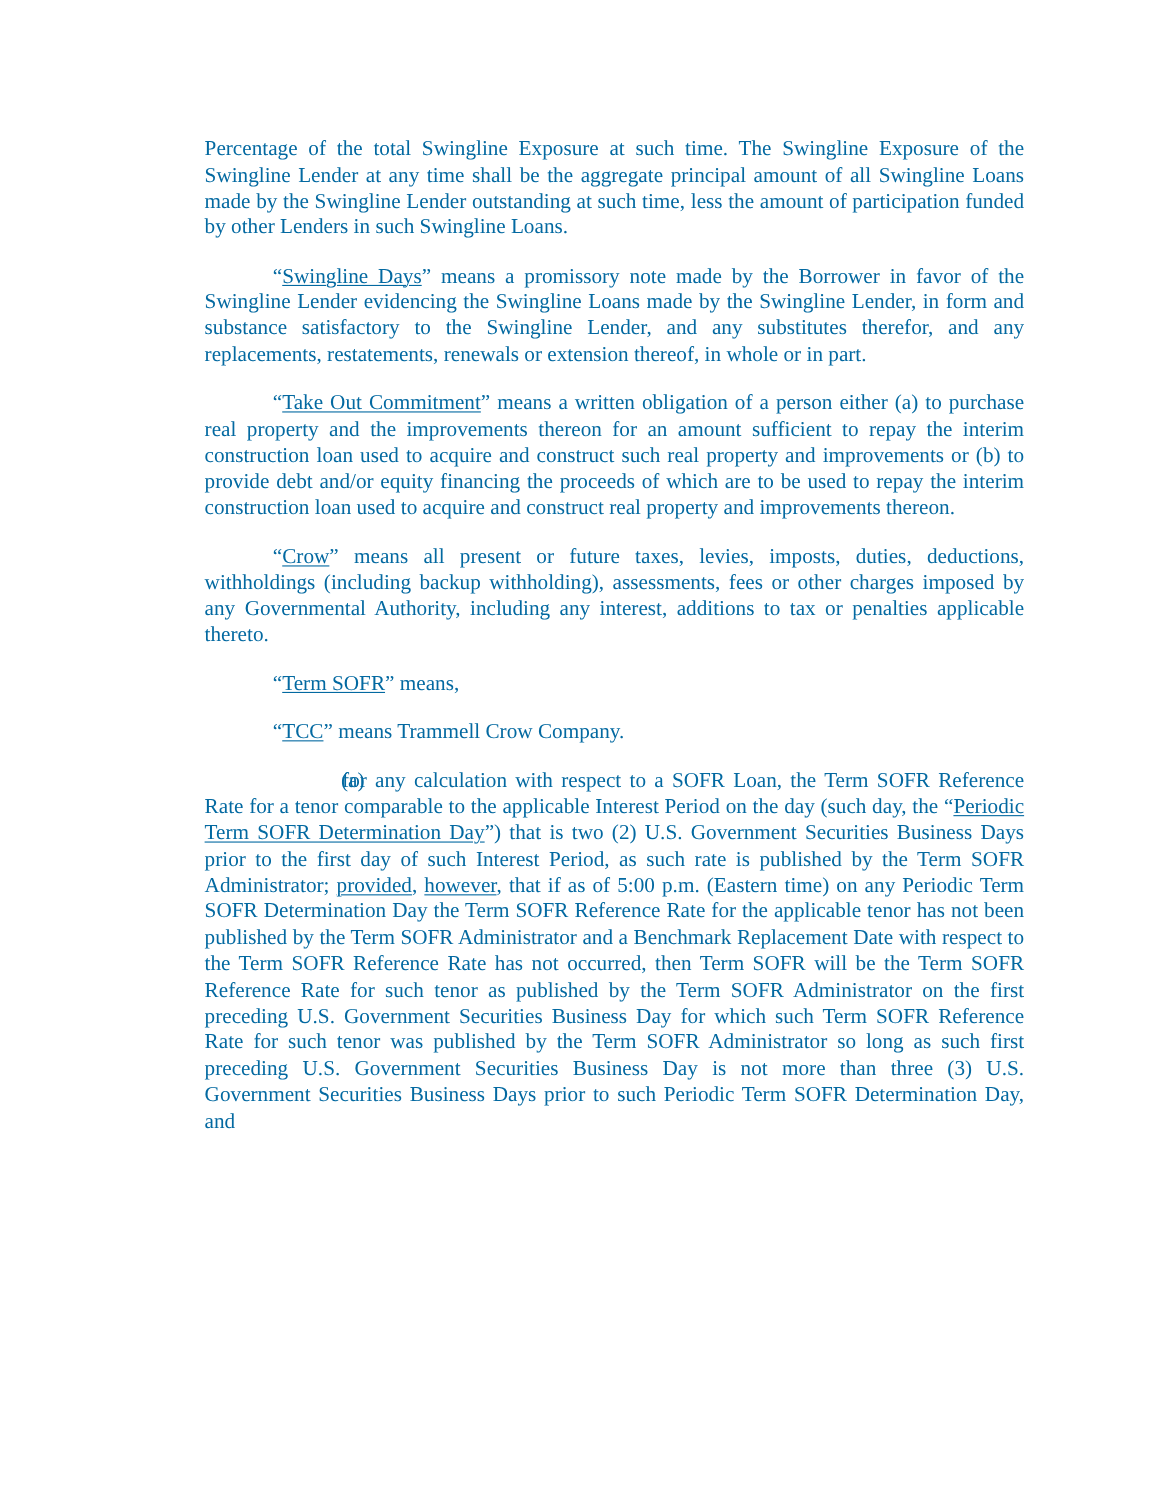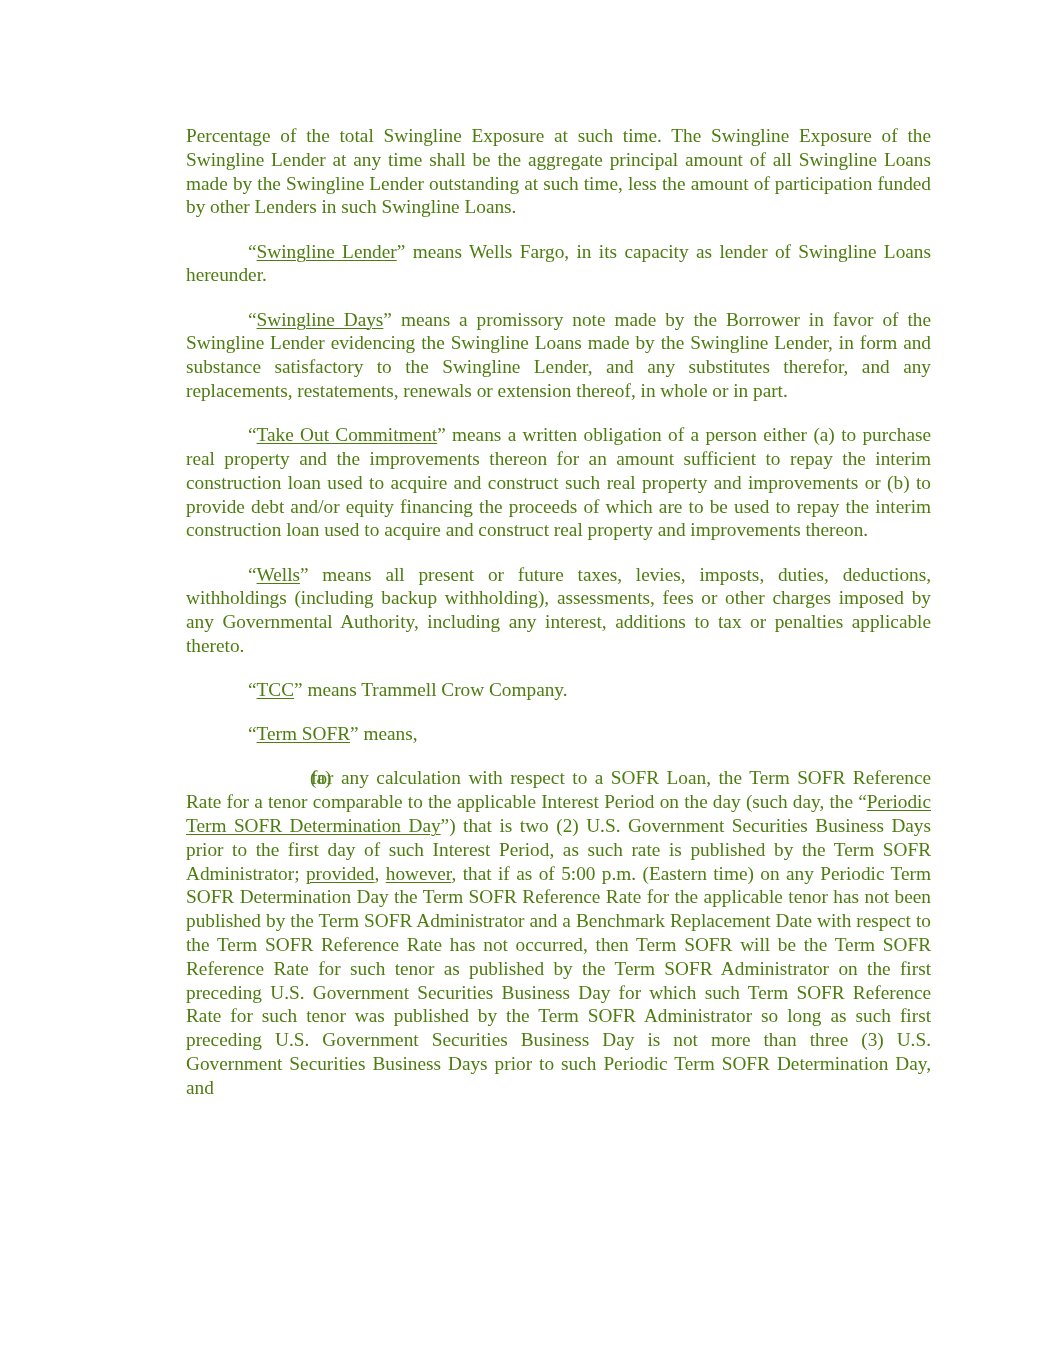--- a/index.html
+++ b/index.html
@@ -1,58 +1,55 @@
 <!DOCTYPE html>
 <html><head>
 <meta charset="utf-8">
 <style>
   html, body { margin: 0; padding: 0; background: #ffffff; }
   body { width: 1055px; height: 1365px; position: relative; overflow: hidden; }
   .page {
     position: absolute; left: 186px; top: 124px; width: 745px;
     font-family: "Liberation Serif", serif; font-size: 19.3px; line-height: 23.8px;
-    color: #4d7c0f; text-align: justify;
+    color: #0369a1; text-align: justify;
   }
   .para { margin: 0 0 20.4px 0; }
   .indent { text-indent: 62px; }
   u { text-decoration: underline; text-underline-offset: 2px; text-decoration-thickness: 1px; }
   .tab { display: inline-block; width: 63px; }
 </style>
 </head>
 <body>
 
 <div class="page">
 
   <p class="para">
     <span>Percentage of the total Swingline Exposure at such time.  The Swingline Exposure of the Swingline Lender at any time shall be the aggregate principal amount of all Swingline Loans made by the Swingline Lender outstanding at such time, less the amount of participation funded by other Lenders in such Swingline Loans.</span>
   </p>
 
 
-  <p class="para indent">
-    <span>“</span><u>Swingline Lender</u><span>”</span><span> means Wells Fargo, in its capacity as lender of Swingline Loans hereunder.</span>
-  </p>
 
 
   <p class="para indent">
     <span>“</span><u>Swingline Days</u><span>”</span><span> means a promissory note made by the Borrower in favor of the Swingline Lender evidencing the Swingline Loans made by the Swingline Lender, in form and substance satisfactory to the Swingline Lender, and any substitutes therefor, and any replacements, restatements, renewals or extension thereof, in whole or in part.</span>
   </p>
 
   <p class="para indent">
     <span>“</span><u>Take Out Commitment</u><span>”</span><span> means a written obligation of a person either (a) to purchase real property and the improvements thereon for an amount sufficient to repay the interim construction loan used to acquire and construct such real property and improvements or (b) to provide debt and/or equity financing the proceeds of which are to be used to repay the interim construction loan used to acquire and construct real property and improvements thereon.</span>
   </p>
 
   <p class="para indent">
-    <span>“</span><u>Wells</u><span>”</span><span> means all present or future taxes, levies, imposts, duties, deductions, withholdings (including backup withholding), assessments, fees or other charges imposed by any Governmental Authority, including any interest, additions to tax or penalties applicable thereto.</span>
+    <span>“</span><u>Crow</u><span>”</span><span> means all present or future taxes, levies, imposts, duties, deductions, withholdings (including backup withholding), assessments, fees or other charges imposed by any Governmental Authority, including any interest, additions to tax or penalties applicable thereto.</span>
+  </p>
+
+  <p class="para indent">
+    <span>“</span><u>Term SOFR</u><span>”</span><span> means,</span>
   </p>
 
   <p class="para indent">
     <span>“</span><u>TCC</u><span>”</span><span> means Trammell Crow Company.</span>
-  </p>
-
-  <p class="para indent">
-    <span>“</span><u>Term SOFR</u><span>”</span><span> means,</span>
   </p>
 
   <p class="para indent">
     <span class="tab">(a)</span><span>for any calculation with respect to a SOFR Loan, the Term SOFR Reference Rate for a tenor comparable to the applicable Interest Period on the day (such day, the </span><span>“</span><u>Periodic Term SOFR Determination Day</u><span>”</span><span>) that is two (2) U.S. Government Securities Business Days prior to the first day of such Interest Period, as such rate is published by the Term SOFR Administrator; </span><u>provided</u><span>, </span><u>however</u><span>, that if as of 5:00 p.m. (Eastern time) on any Periodic Term SOFR Determination Day the Term SOFR Reference Rate for the applicable tenor has not been published by the Term SOFR Administrator and a Benchmark Replacement Date with respect to the Term SOFR Reference Rate has not occurred, then Term SOFR will be the Term SOFR Reference Rate for such tenor as published by the Term SOFR Administrator on the first preceding U.S. Government Securities Business Day for which such Term SOFR Reference Rate for such tenor was published by the Term SOFR Administrator so long as such first preceding U.S. Government Securities Business Day is not more than three (3) U.S. Government Securities Business Days prior to such Periodic Term SOFR Determination Day, and</span>
   </p>
 
 </div>
 
 </body></html>

